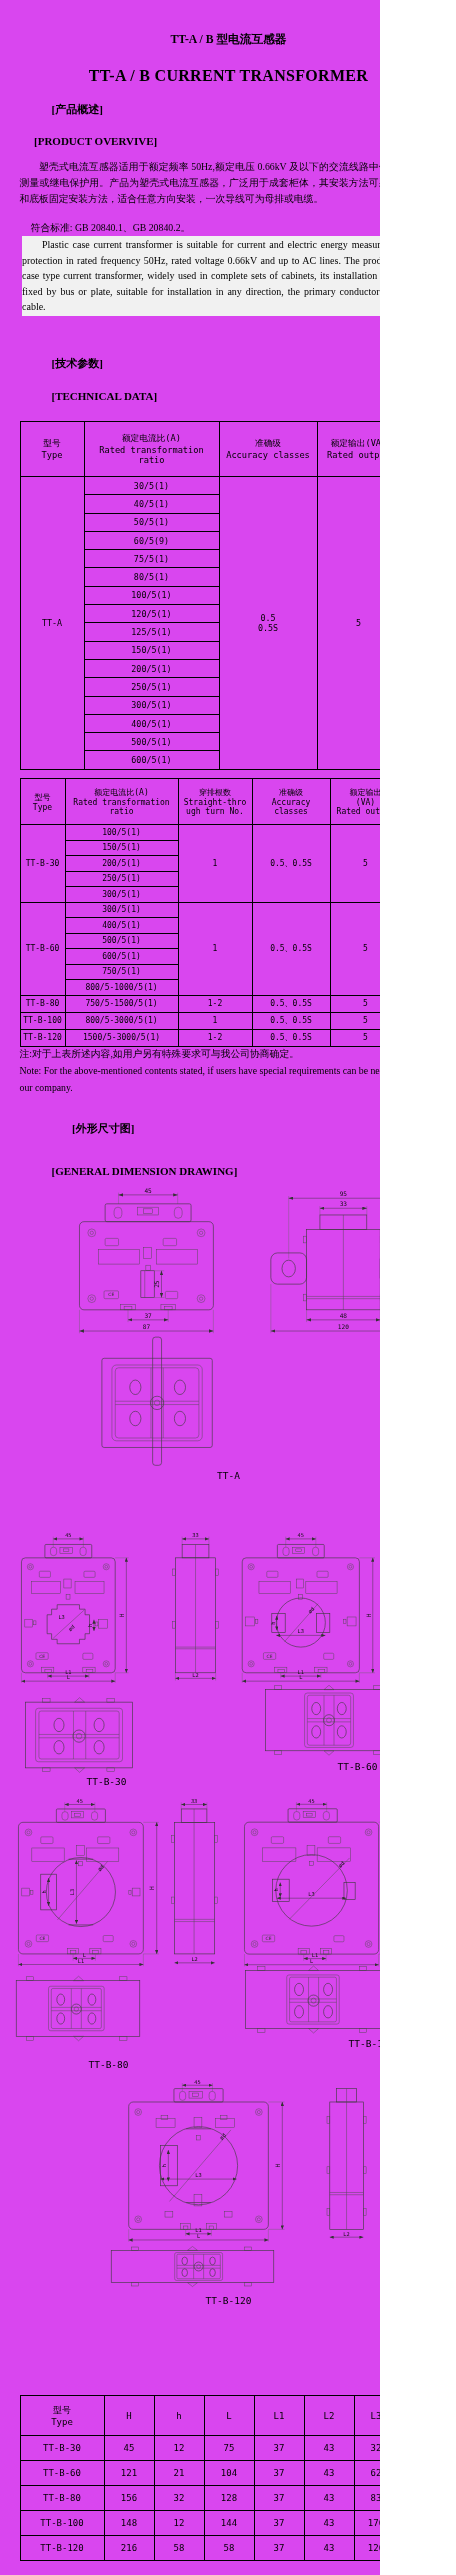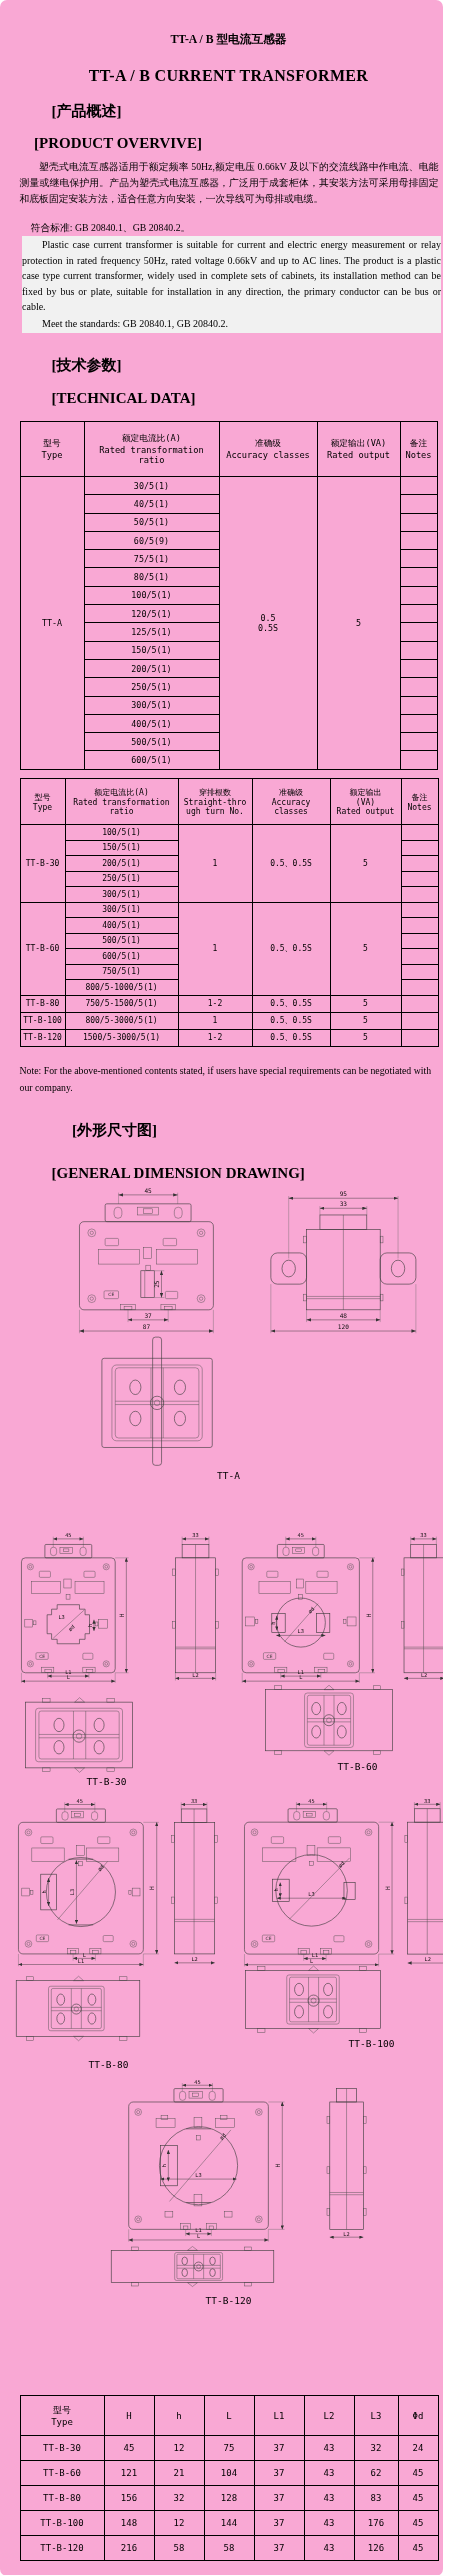--- a/index.html
+++ b/index.html
@@ -1,22 +1,22 @@
 <!DOCTYPE html>
 <html style="font-size:9px"><head>
 <meta charset="utf-8">
 <style>
   html,body{margin:0;padding:0;background:#ffffff;}
   body{width:457px;font-family:"Liberation Serif","DejaVu Serif",serif;color:#000;}
-  .page{position:relative;width:443px;height:2576px;overflow:hidden;background:#f9a8d4;border-radius:7px;}
+  .page{position:relative;width:380px;height:2576px;overflow:hidden;background:#d946ef;}
   .abs{position:absolute;}
   .ctr{left:0;width:457px;text-align:center;}
   .title-zh{font-size:11.7px;font-weight:bold;}
   .title-en{font-size:16px;font-weight:bold;letter-spacing:0.3px;}
-  .h-sec{font-size:15px;font-weight:bold;padding-left:32px;}
+  .h-sec{font-size:11px;font-weight:bold;padding-left:32px;}
   .para{width:419px;font-size:9.8px;line-height:16px;text-align:justify;}
   .indent{text-indent:2em;}
   .gray{background:#f1f1f1;}
   .enblk{width:419px;font-size:10px;line-height:15.6px;text-align:justify;padding:1.1px 0;}
   .noteblk{width:419px;font-size:9.8px;line-height:17.3px;}
   table{border-collapse:collapse;font-family:"DejaVu Sans Mono","Liberation Mono",monospace;}
   .dtable{border:1.1px solid #000;table-layout:fixed;}
   .dtable td,.dtable th{border:0.6px solid #000;text-align:center;vertical-align:middle;white-space:pre-line;font-weight:normal;padding:0 1.1px;}
   .t1{width:418px;font-size:8.4px;}
   .t1 th{height:54px;font-size:8.7px;}
@@ -47,21 +47,20 @@
   <div class="abs ctr title-en" style="top:67px">TT-A / B CURRENT TRANSFORMER</div>
 
   <div class="abs h-sec" style="top:102px;left:19.5px">[产品概述]</div>
   <div class="abs h-sec" style="top:135px;left:2px">[PRODUCT OVERVIVE]</div>
 
   <div class="abs para indent" style="top:159px;left:19.5px">塑壳式电流互感器适用于额定频率 50Hz,额定电压 0.66kV 及以下的交流线路中作电流、电能测量或继电保护用。产品为塑壳式电流互感器，广泛用于成套柜体，其安装方法可采用母排固定和底板固定安装方法，适合任意方向安装，一次导线可为母排或电缆。</div>
   <div class="abs para indent" style="top:220px;left:11px">符合标准: GB 20840.1、GB 20840.2。</div>
 
   <div class="abs gray" style="top:236px;left:22px;width:419px">
     <div class="enblk indent">Plastic case current transformer is suitable for current and electric energy measurement or relay protection in rated frequency 50Hz, rated voltage 0.66kV and up to AC lines. The product is a plastic case type current transformer, widely used in complete sets of cabinets, its installation method can be fixed by bus or plate, suitable for installation in any direction, the primary conductor can be bus or cable.</div>
-    <div class="enblk indent" style="padding-top:0">Meet the standards: GB 20840.1, GB 20840.2.</div>
   </div>
 
   <div class="abs h-sec" style="top:356px;left:19.5px">[技术参数]</div>
   <div class="abs h-sec" style="top:390px;left:19.5px">[TECHNICAL DATA]</div>
 
   <table class="dtable t1 abs" style="top:421px;left:19.5px">
     <colgroup>
         <col style="width:64px">
         <col style="width:135px">
         <col style="width:98px">
@@ -253,20 +252,21 @@
       <td>TT-B-120</td>
       <td>1500/5-3000/5(1)</td>
       <td>1-2</td>
       <td>0.5、0.5S</td>
       <td>5</td>
       <td></td>
     </tr>
   </tbody>
     </table>
 
+  <div class="abs noteblk" style="top:1045px;left:19.5px">注:对于上表所述内容,如用户另有特殊要求可与我公司协商确定。</div>
   <div class="abs noteblk" style="top:1062px;left:19.5px">Note: For the above-mentioned contents stated, if users have special requirements can be negotiated with our company.</div>
 
   <div class="abs h-sec" style="top:1121px;left:40px">[外形尺寸图]</div>
   <div class="abs h-sec" style="top:1165px;left:19.5px">[GENERAL DIMENSION DRAWING]</div>
 
   <svg class="abs" style="top:1187px;left:16.7px" width="424" height="148" viewBox="0 0 760 265">
     <defs>
       <marker id="m1" markerWidth="9" markerHeight="6" refX="8" refY="3" orient="auto-start-reverse" markerUnits="userSpaceOnUse">
           <path d="M0,0L8,3L0,6Z" fill="#333"></path>
         </marker>

